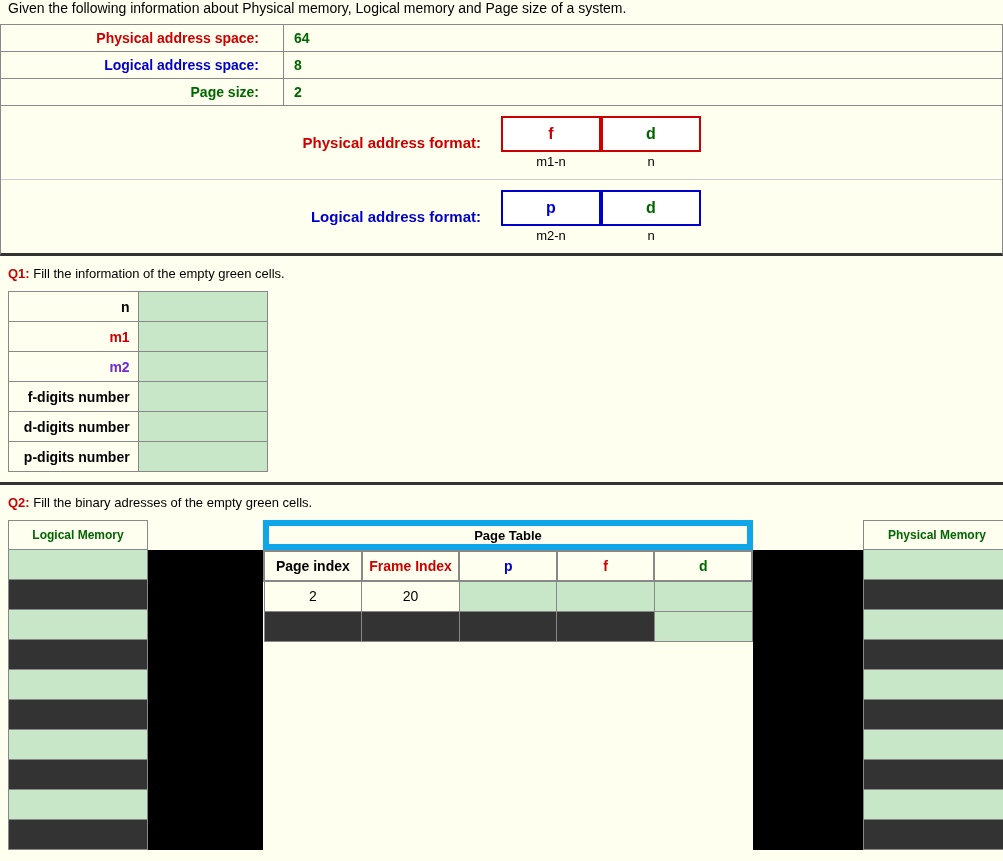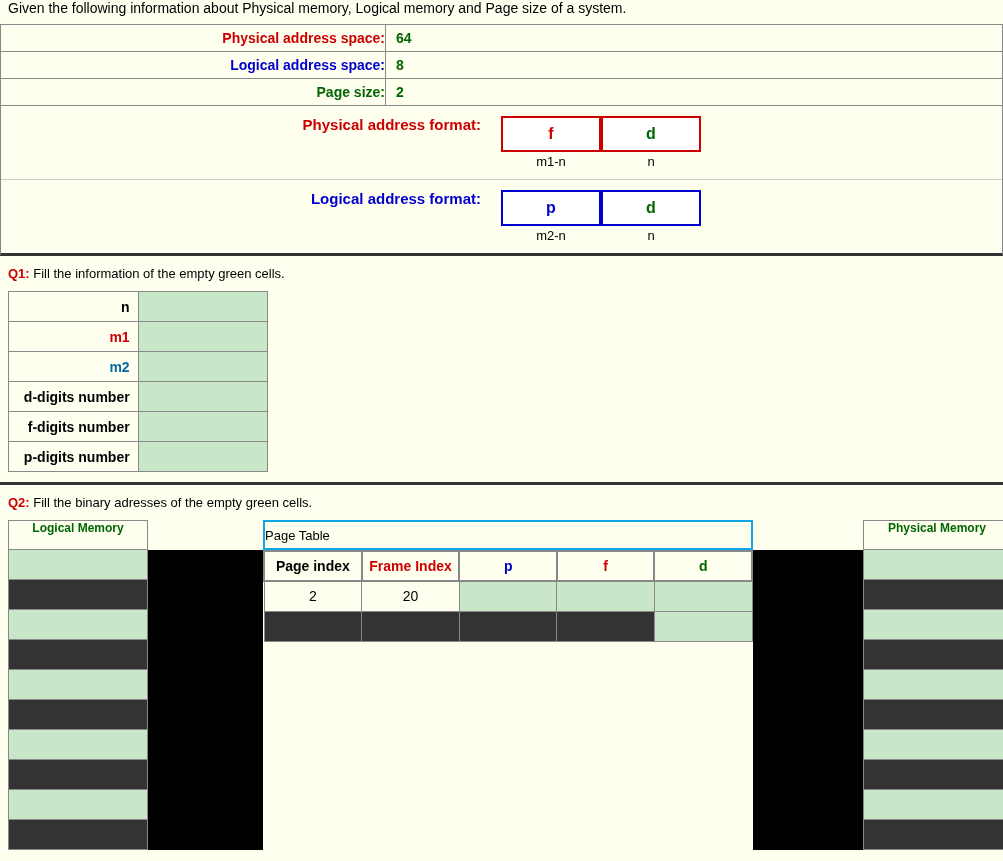--- a/index.html
+++ b/index.html
@@ -84,69 +84,71 @@
       padding: 4px 8px;
       height: 30px;
     }
     .q1-table .row-label {
       text-align: right;
       font-weight: bold;
       background: #fffff0;
       width: 130px;
     }
     .q1-table .row-label.red { color: #c00; }
-    .q1-table .row-label.blue { color: #0369a1; }
+    .q1-table .row-label.blue { color: #6d28d9; }
     .q1-table .input-cell {
       background: #c8e6c8;
       width: 130px;
     }
 
     .q2-section {
       padding: 10px 8px;
     }
 
     .info-row {
       display: flex;
       border-bottom: 1px solid #888;
     }
     .info-row:last-child {
       border-bottom: none;
     }
     .info-label {
-      width: 385px;
+      width: 283px;
       text-align: right;
-      padding: 5px 0;
+      padding: 5px 24px;
       font-weight: bold;
       border-right: 1px solid #888;
     }
     .info-value {
       width: 80px;
       text-align: left;
       padding: 5px 10px;
       font-weight: bold;
       color: #060;
     }
 
     .format-row {
       display: flex;
+      align-items: center;
       padding: 10px 0;
       border-bottom: 1px solid #ccc;
     }
     .format-row:last-child {
       border-bottom: none;
     }
 
     .outer-border {
       border: 1px solid #888;
       border-bottom: 3px solid #333;
     }
 
     .mem-label-header {
       height: 30px;
       display: flex;
+      align-items: center;
       justify-content: center;
       font-weight: bold;
       font-size: 13px;
       border: 1px solid #888;
       background: #fffff0;
     }
   </style>
 </head>
 <body>
 
@@ -214,25 +216,25 @@
       </tr>
       <tr>
         <td class="row-label red">m1</td>
         <td class="input-cell"></td>
       </tr>
       <tr>
         <td class="row-label blue">m2</td>
         <td class="input-cell"></td>
       </tr>
       <tr>
+        <td class="row-label">f-digits number</td>
+        <td class="input-cell"></td>
+      </tr>
+      <tr>
         <td class="row-label">d-digits number</td>
-        <td class="input-cell"></td>
-      </tr>
-      <tr>
-        <td class="row-label">f-digits number</td>
         <td class="input-cell"></td>
       </tr>
       <tr>
         <td class="row-label">p-digits number</td>
         <td class="input-cell"></td>
       </tr>
     </tbody>
   </table>
 </div>
 
@@ -259,21 +261,21 @@
       <div style="height:30px; border:1px solid #888; border-top:none; background:#c8e6c8;"></div>
       <div style="height:30px; border:1px solid #888; border-top:none; background:#333;"></div>
       <div style="height:30px; border:1px solid #888; border-top:none; background:#c8e6c8;"></div>
       <div style="height:30px; border:1px solid #888; border-top:none; background:#333;"></div>
     </div>
 
     <div style="width:115px; flex-shrink:0; background:#000; margin-top:30px; height:300px;"></div>
 
     <div style="width:490px; flex-shrink:0;">
 
-      <div style="height:30px; border:2px solid #0ea5e9; background:#fffff0; display:flex; align-items:center; justify-content:flex-start; font-weight:normal; font-size:13px;">
+      <div style="height:30px; border:6px solid #0ea5e9; background:#fffff0; display:flex; align-items:center; justify-content:center; font-weight:bold; font-size:13px;">
         <span>Page Table</span>
       </div>
       <table style="width:100%; border-collapse:collapse;padding-left:7px;">
         <thead>
           <tr>
             <th style="border:2px solid #888; padding:4px; text-align:center; height:30px; background:#fffff0; width:98px;">
               <span>Page index</span>
             </th>
             <th style="border:2px solid #888; padding:4px; text-align:center; height:30px; background:#fffff0; color:#c00; width:98px;">
               <span>Frame Index</span>

